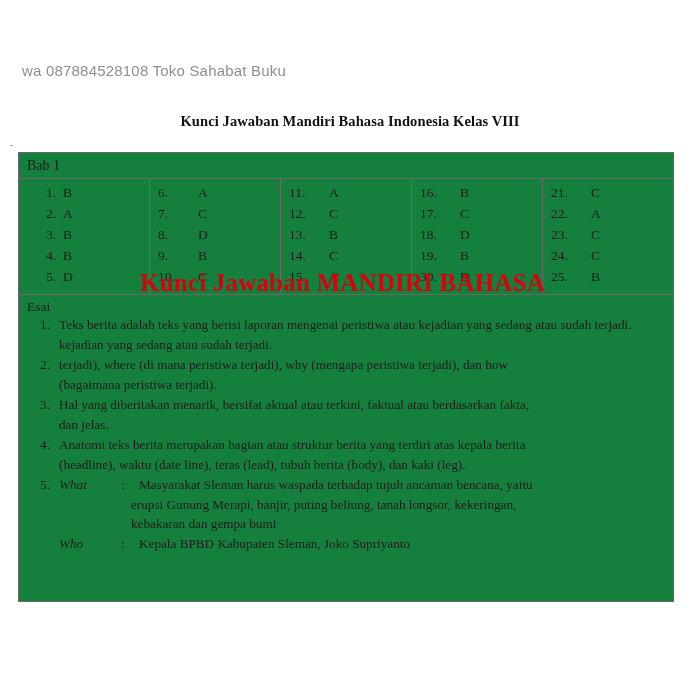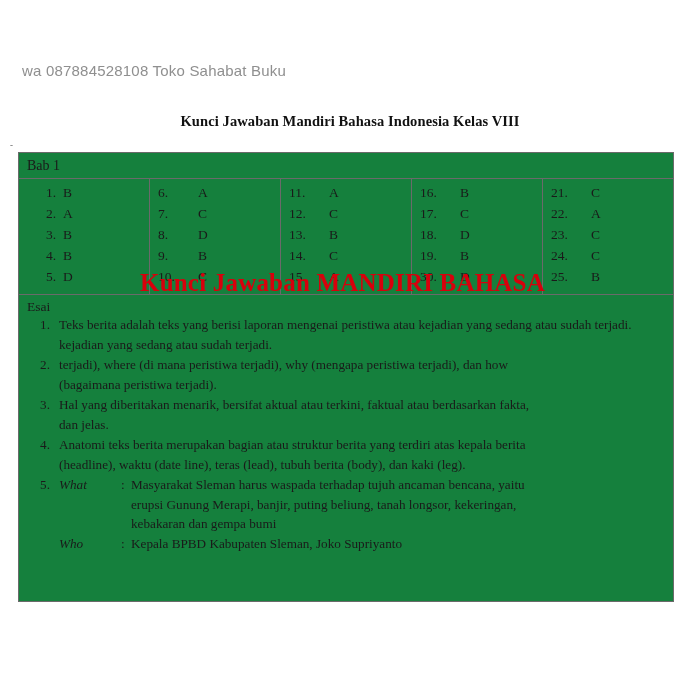--- a/index.html
+++ b/index.html
@@ -132,20 +132,21 @@
     width: 62px;
     min-width: 62px;
     font-style: italic;
   }
   .qa-colon {
     width: 10px;
     min-width: 10px;
   }
   .qa-val {
     flex: 1;
+    margin-left: 8px;
   }
   .qa-cont {
     padding-left: 72px;
   }
   .overlay-title {
     position: absolute;
     left: 140px;
     top: 268px;
     width: 470px;
     font-family: "Liberation Serif", serif;

